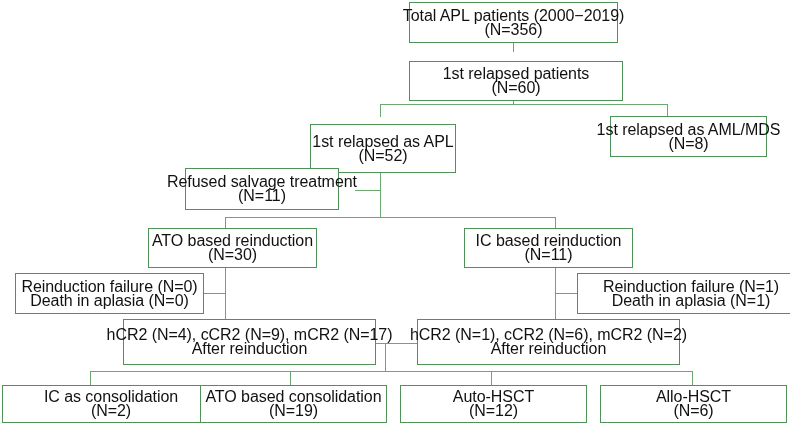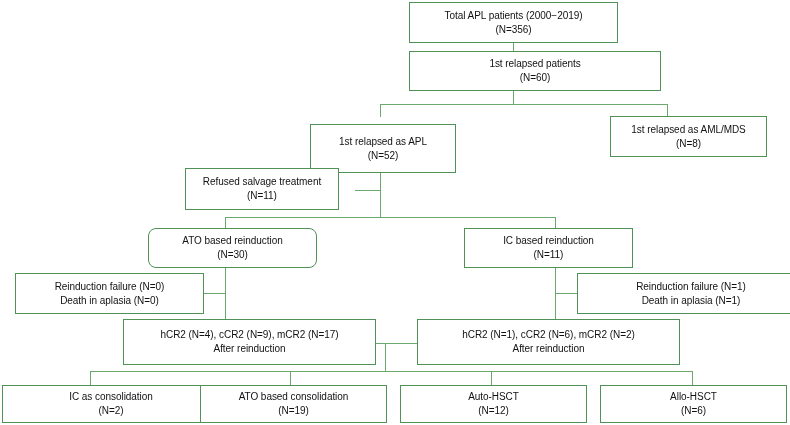--- a/index.html
+++ b/index.html
@@ -14,21 +14,21 @@
     background: #ffffff;
     font-family: "Liberation Sans", sans-serif;
     overflow: hidden;
   }
   .node {
     position: absolute;
     box-sizing: border-box;
     border: 1.3px solid #4f9157;
     background: #ffffff;
     color: #111111;
-    font-size: 10px;
+    font-size: 16px;
     line-height: 13.6px;
     display: flex;
     flex-direction: column;
     align-items: center;
     justify-content: center;
     text-align: center;
     letter-spacing: -0.05px;
     z-index: 2;
   }
   .node .ln { display: block; white-space: nowrap; }
@@ -74,41 +74,41 @@
   <div class="conn v" style="left:90px; top:371px; height:15px;"></div>
   <div class="conn v" style="left:290px; top:371px; height:15px;"></div>
   <div class="conn v" style="left:491px; top:371px; height:15px;"></div>
   <div class="conn v" style="left:692px; top:371px; height:15px;"></div>
 
   <div class="node" style="left:409px; top:2px; width:209px; height:41px;">
     <span class="ln">Total APL patients (2000−2019)</span>
     <span class="ln">(N=356)</span>
   </div>
 
-  <div class="node" style="left:409px; top:51px; width:252px; height:40px;">
+  <div class="node" style="left:409px; top:61px; width:214px; height:40px;">
     <span class="ln">1st relapsed patients</span>
     <span class="ln">(N=60)</span>
   </div>
 
   <div class="node" style="left:310px; top:116px; width:146px; height:49px;margin-top:8px;">
     <span class="ln">1st relapsed as APL</span>
     <span class="ln">(N=52)</span>
   </div>
 
   <div class="node" style="left:588px; top:116px; width:157px; height:41px;margin-left:22px;">
     <span class="ln">1st relapsed as AML/MDS</span>
     <span class="ln">(N=8)</span>
   </div>
 
   <div class="node" style="left:185px; top:168px; width:154px; height:42px;">
     <span class="ln">Refused salvage treatment</span>
     <span class="ln">(N=11)</span>
   </div>
 
-  <div class="node" style="left:148px; top:228px; width:169px; height:40px;border-radius:8px;">
+  <div class="node" style="left:148px; top:228px; width:169px; height:40px;">
     <span class="ln">ATO based reinduction</span>
     <span class="ln">(N=30)</span>
   </div>
 
   <div class="node" style="left:464px; top:228px; width:169px; height:40px;">
     <span class="ln">IC based reinduction</span>
     <span class="ln">(N=11)</span>
   </div>
 
   <div class="node" style="left:15px; top:273px; width:189px; height:41px;">

